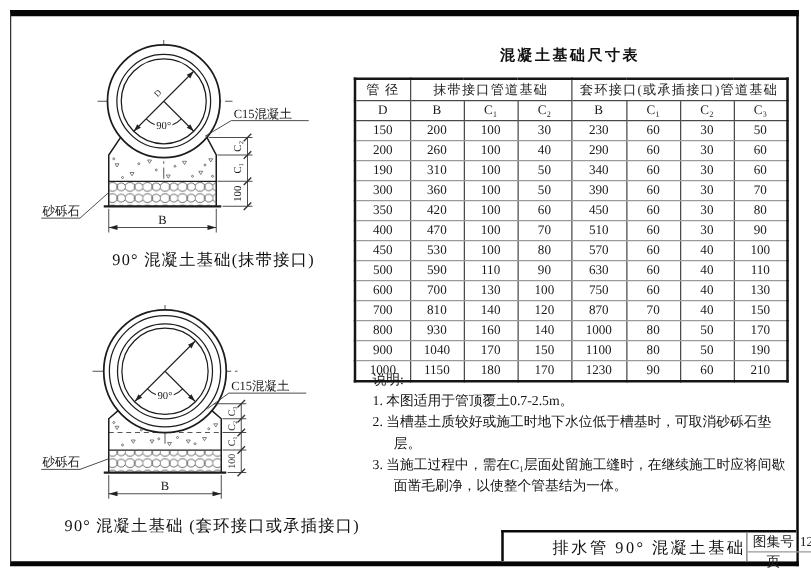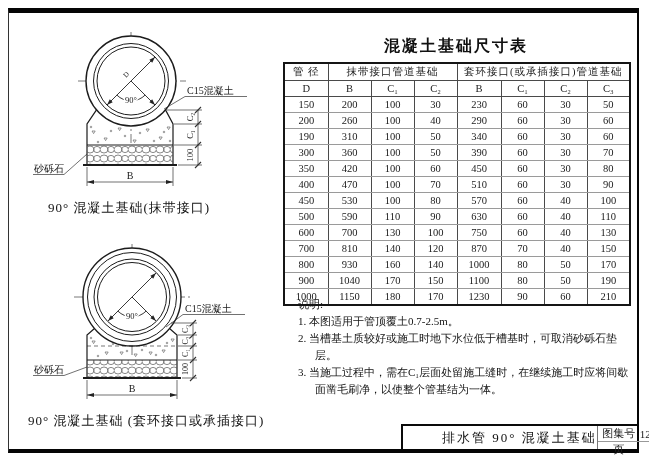--- a/index.html
+++ b/index.html
@@ -11,30 +11,30 @@
     position:absolute;left:8px;top:8px;width:631px;height:445px;
     border-top:5px solid #050505;border-bottom:4px solid #050505;
     border-left:1px solid #333;border-right:2px solid #050505;
     box-sizing:border-box;
   }
   
   .diagram-svg{position:absolute;}
   #top-diagram{left:30px;top:28px;}
   #bottom-diagram{left:30px;top:240px;}
   .diagram-caption{
-    position:absolute;text-align:left;font-size:13px;letter-spacing:1px;
+    position:absolute;text-align:right;font-size:13px;letter-spacing:1px;
     color:#111;white-space:nowrap;
   }
   #top-caption{left:48px;top:199px;width:204px;}
   #bottom-caption{left:28px;top:412px;width:260px;}
   svg text{font-family:"Liberation Serif",serif;fill:#1a1a1a;}
   
   .table-title{
     position:absolute;left:283px;top:36px;width:346px;text-align:center;
-    font-size:16px;font-weight:bold;letter-spacing:2px;color:#111;
+    font-size:12px;font-weight:bold;letter-spacing:2px;color:#111;
   }
   table.dims{
     position:absolute;left:283px;top:62px;width:346px;
     border-collapse:collapse;table-layout:fixed;
     border:2px solid #151515;
     font-size:10.5px;color:#1a1a1a;
   }
   table.dims th,table.dims td{
     border-left:1px solid #4a4a4a;border-right:1px solid #4a4a4a;
     border-top:1px solid #9a9a9a;border-bottom:1px solid #9a9a9a;

